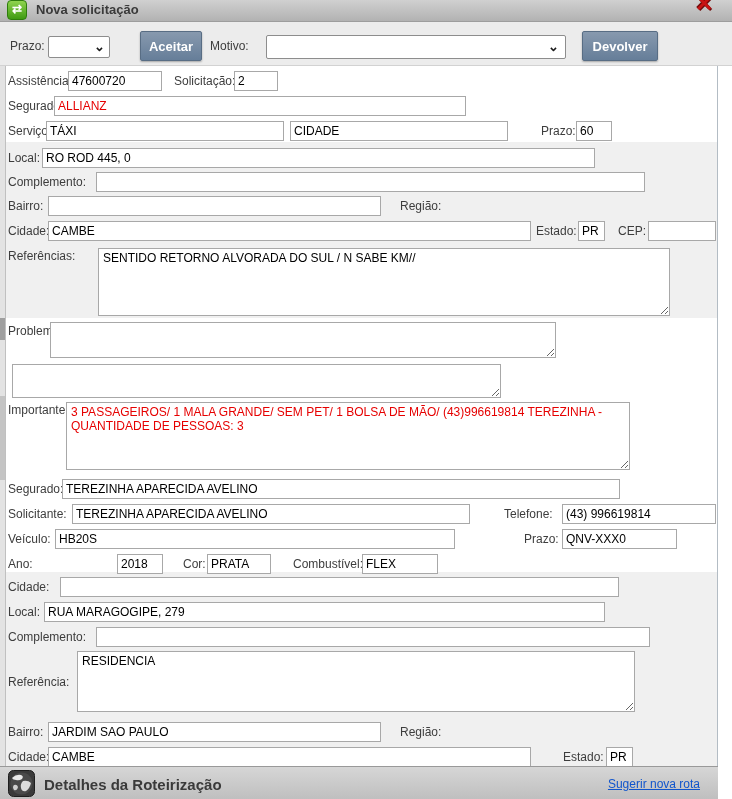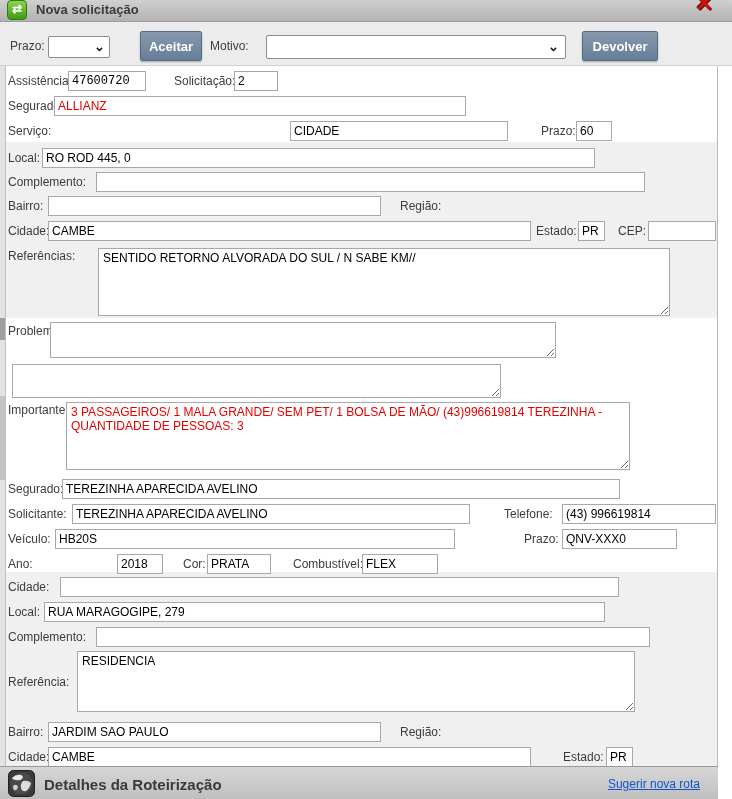--- a/index.html
+++ b/index.html
@@ -79,28 +79,29 @@
 
   <div class="strip"></div>
   <div class="strip-seg" style="top:318px; height:22px; background:#9f9f9f;"></div>
   <div class="strip-seg" style="top:396px; height:84px; background:#c4c4c4;"></div>
   <div class="panel-border" style="left:5px; top:66px; width:1px; height:700px;"></div>
   <div class="panel-border" style="left:717px; top:66px; width:1px; height:700px; background:#b3bcc4;"></div>
   <div class="graysec" style="top:142px; height:176px;"></div>
   <div class="graysec" style="top:572px; height:194px;"></div>
 
   <span class="lbl" style="left:8px; top:71px;">Assistência:</span>
-  <input class="inp" style="left: 68px; top: 71px; width: 78px; font-family: Liberation Mono, monospace;" value="47600720">
+  <input class="inp" style="left: 68px; top: 71px; width: 94px;" value="47600720">
   <span class="lbl" style="left:174px; top:71px;">Solicitação:</span>
   <input class="inp" style="left: 234px; top: 71px; width: 44px;" value="2">
 
   <span class="lbl" style="left:8px; top:96px;">Segurado:</span>
   <input class="inp red" style="left: 54px; top: 96px; width: 412px;" value="ALLIANZ">
 
   <span class="lbl" style="left:8px; top:121px;">Serviço:</span>
+  <input class="inp" style="left: 46px; top: 121px; width: 238px;" value="TÁXI">
   <input class="inp" style="left: 290px; top: 121px; width: 218px;" value="CIDADE">
   <span class="lbl" style="left:541px; top:121px;">Prazo:</span>
   <input class="inp" style="left: 576px; top: 121px; width: 36px;" value="60">
 
   <span class="lbl" style="left:8px; top:148px;">Local:</span>
   <input class="inp" style="left: 42px; top: 148px; width: 553px;" value="RO ROD 445, 0">
 
   <span class="lbl" style="left:8px; top:172px;">Complemento:</span>
   <input class="inp" style="left: 96px; top: 172px; width: 549px;" value="">
 

